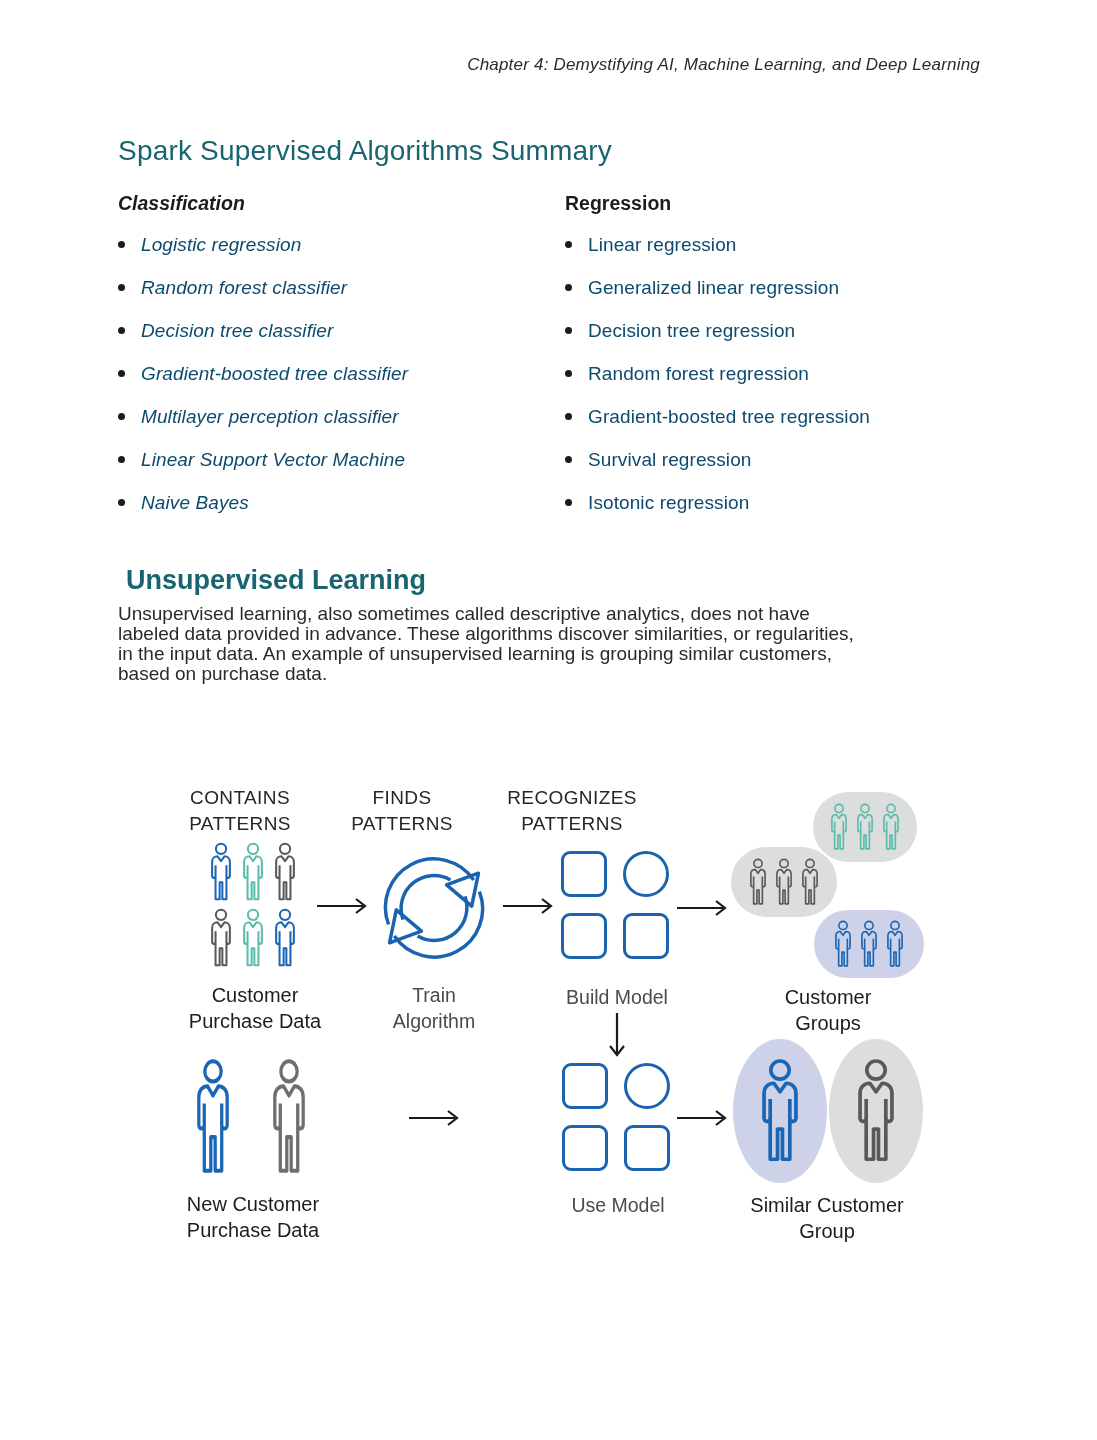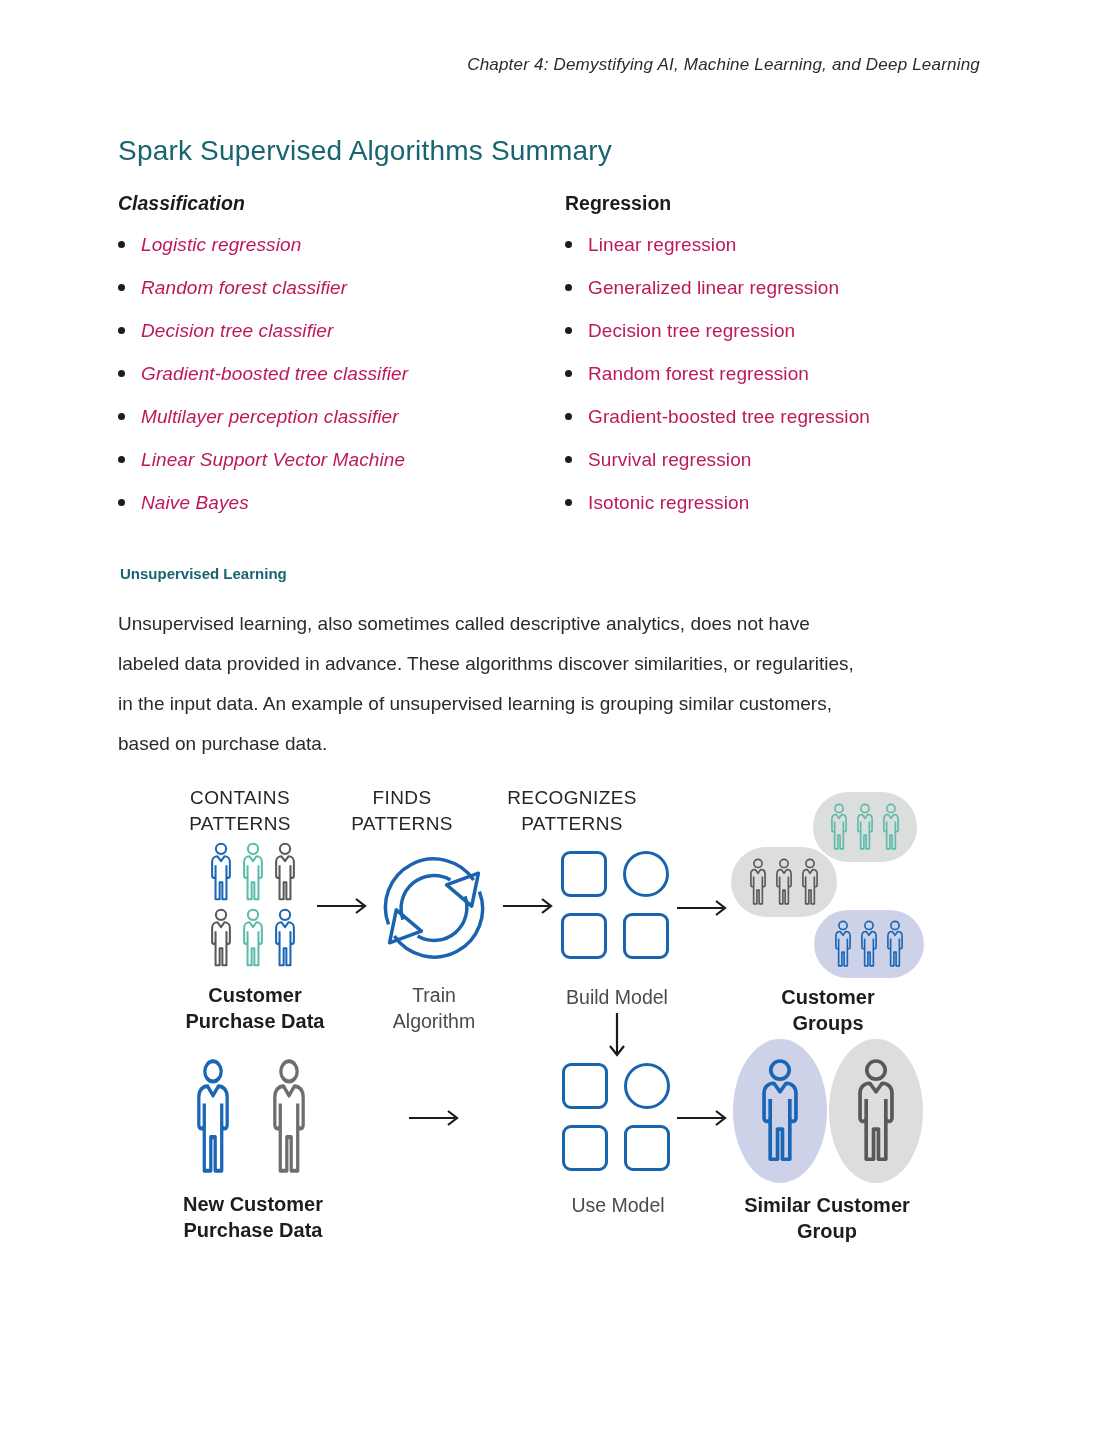--- a/index.html
+++ b/index.html
@@ -17,43 +17,43 @@
     font-size:28px; font-weight:400; color:var(--teal,#186470); letter-spacing:0.2px;
   }
   .columns { position:absolute; top:192px; left:118px; width:880px; display:block; }
   .col { position:absolute; top:0; width:430px; }
   .col.first { left:0;font-style:italic; }
   .col.second { left:447px; }
   .col-header { margin:0 0 20px 0; font-size:19.5px; font-weight:700; color:#1c1c1e; }
   ul.algo-list { list-style:none; margin:0; padding:0; }
   ul.algo-list li {
     position:relative; padding-left:23px; margin-bottom:23px;
-    font-size:19px; line-height:20px; color:#be185d; letter-spacing:0.1px;
+    font-size:19px; line-height:20px; color:#0c4a6e; letter-spacing:0.1px;
   }
   ul.algo-list li .bullet-dot {
     position:absolute; left:0; top:6px; width:7px; height:7px; border-radius:50%;
     background:#1c1c1e;
   }
   .sub-heading {
-    position:absolute; top:565px; left:120px; margin:0;
-    font-size:15px; font-weight:700; color:var(--teal,#186470);
+    position:absolute; top:565px; left:126px; margin:0;
+    font-size:27px; font-weight:700; color:var(--teal,#186470);
   }
   .body-paragraph {
     position:absolute; top:604px; left:118px; width:920px; margin:0;
-    font-size:19px; line-height:40px; color:#2a2a2c; white-space:pre-line;
+    font-size:19px; line-height:20px; color:#2a2a2c; white-space:pre-line;
   }
 
   
   .stage-label {
     position:absolute; text-align:center; font-size:19px; line-height:26px;
     color:#262626; letter-spacing:0.4px; white-space:pre-line;
   }
   .caption-bold {
     position:absolute; text-align:center; font-size:20px; line-height:26px;
-    font-weight:700; color:#1d1d1f; white-space:pre-line;
+    font-weight:400; color:#1d1d1f; white-space:pre-line;
   }
   .caption-gray {
     position:absolute; text-align:center; font-size:19.5px; line-height:26px;
     color:var(--label_gray,#4b4b4d); white-space:pre-line;
   }
   .people-grid {
     position:absolute; left:206px; top:842px; display:grid;
     grid-template-columns:repeat(3, 30px); grid-column-gap:2px; grid-row-gap:6px;
   }
   .person { display:block; }

